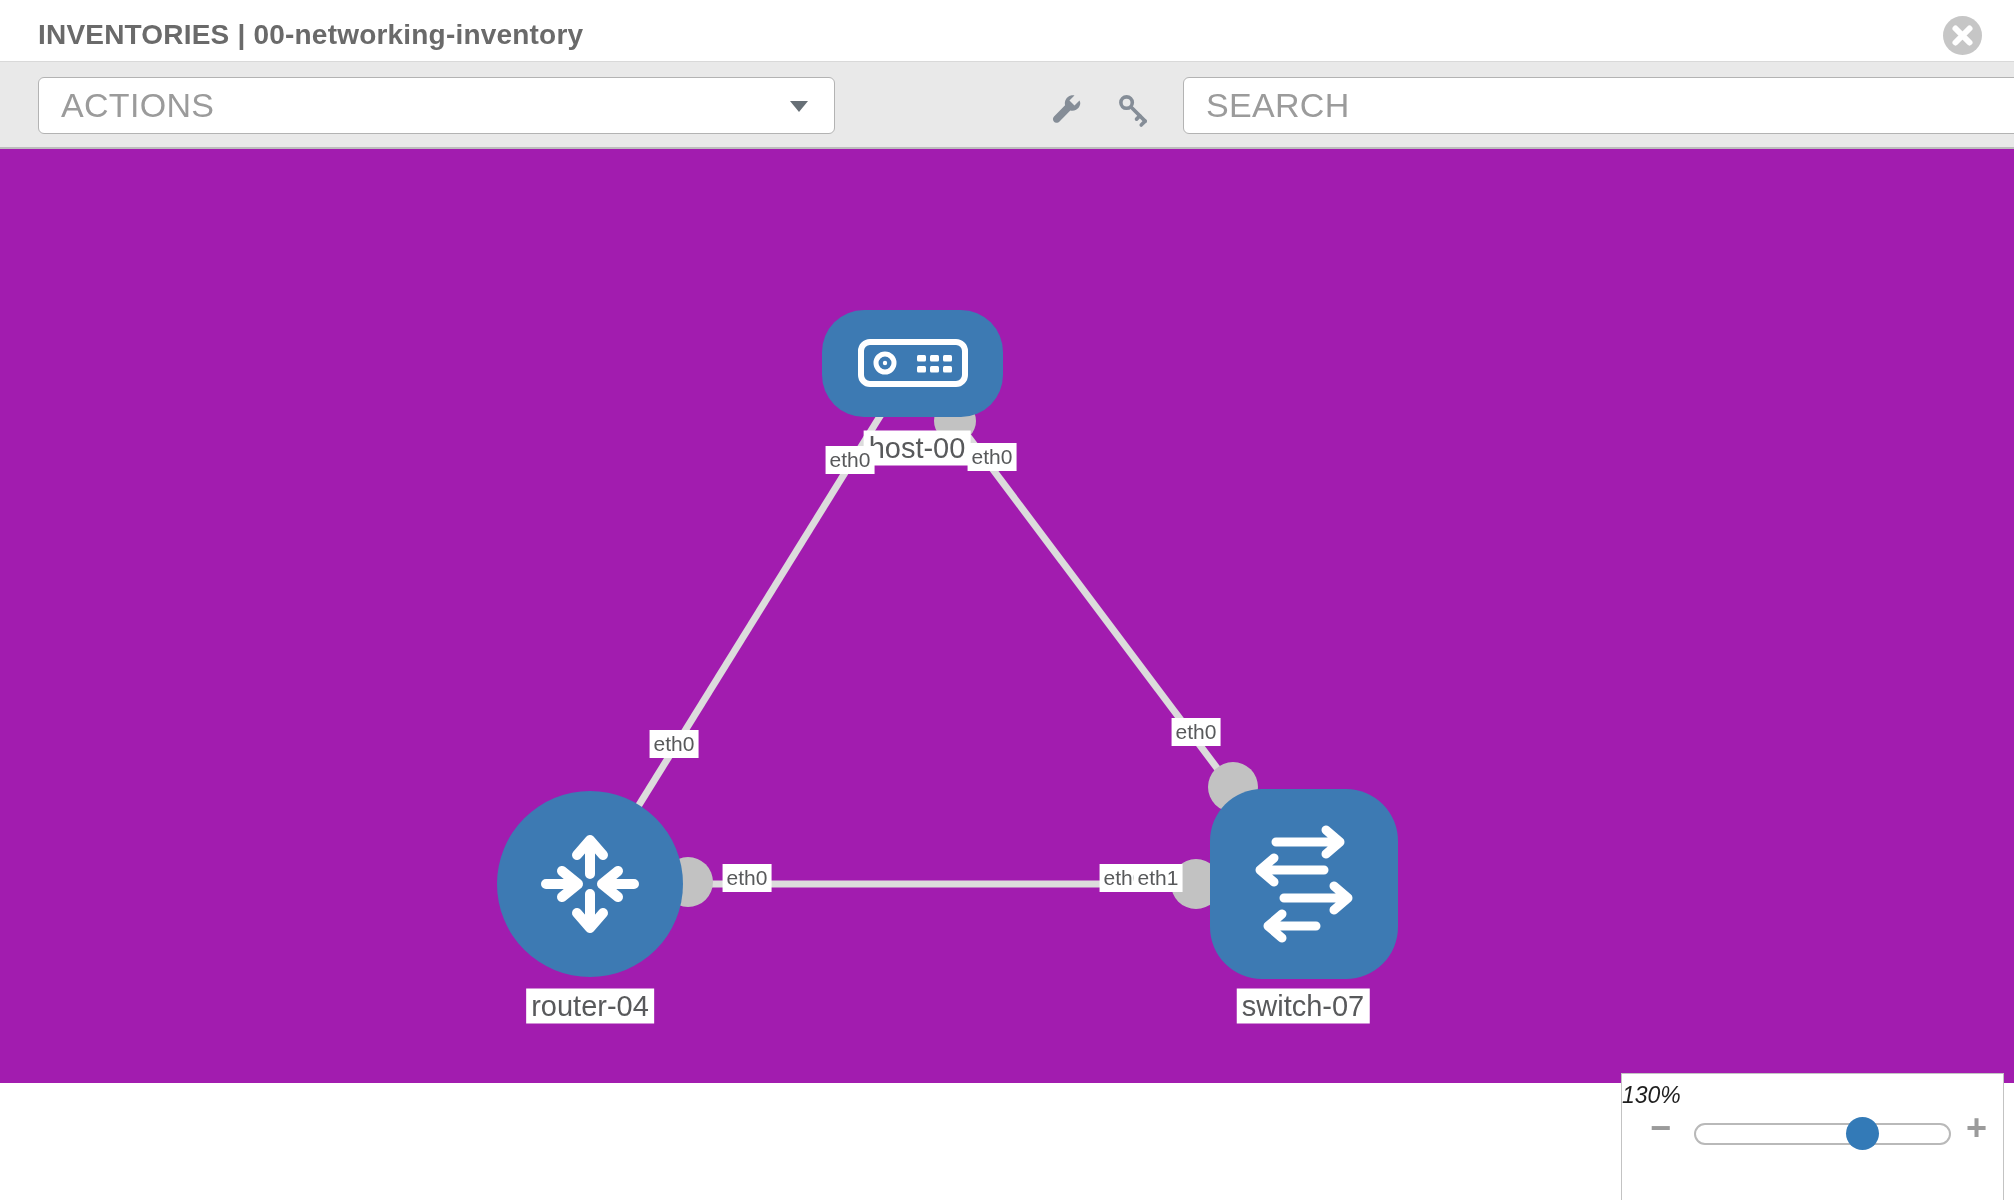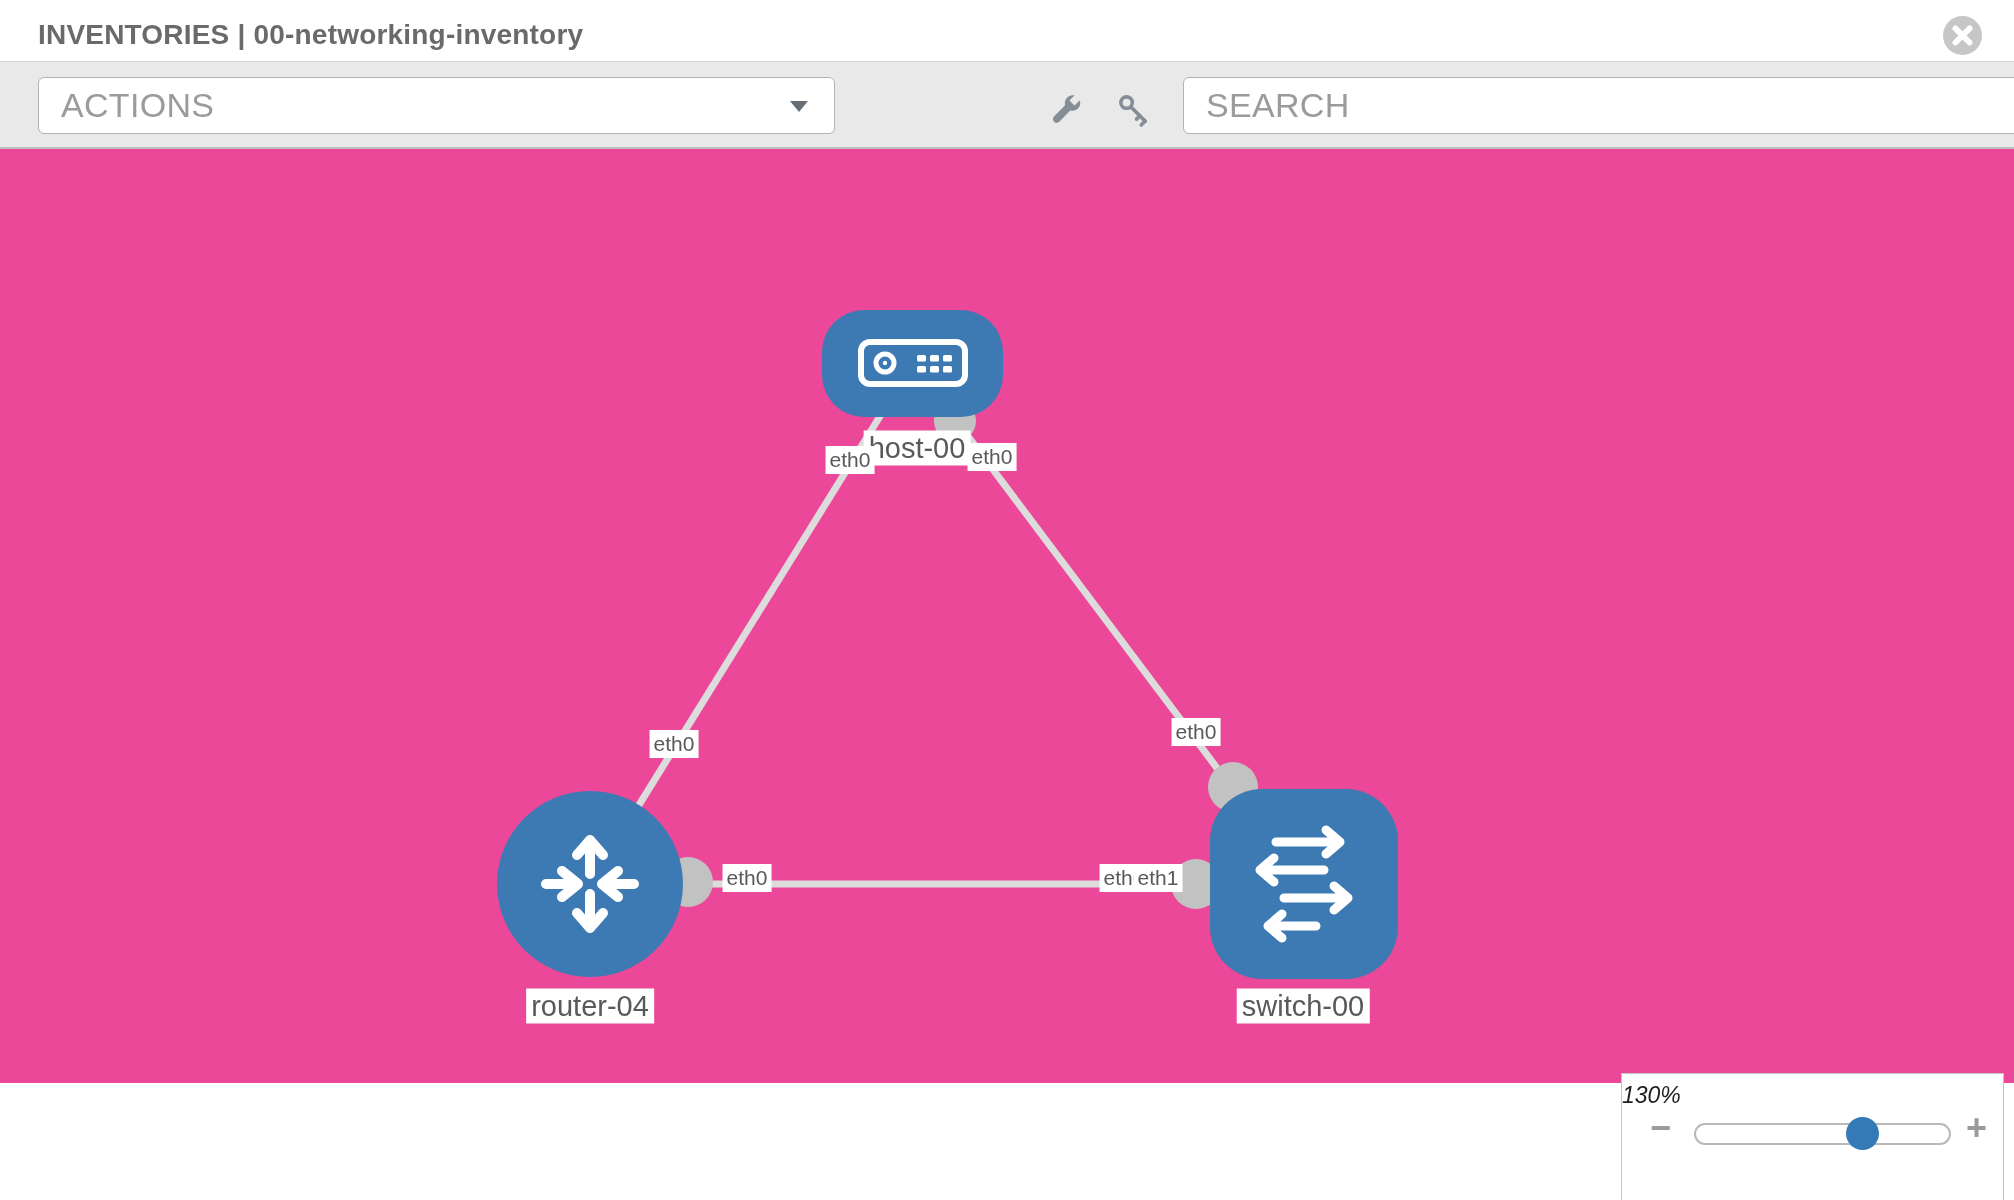--- a/index.html
+++ b/index.html
@@ -22,21 +22,21 @@
   .select-box .ph { position:absolute; left:22px; top:0; line-height:55px;
                     font-size:34px; color:#9b9b9b; letter-spacing:.3px; }
   .caret { position:absolute; right:26px; top:23px; width:0; height:0;
            border-left:9px solid transparent; border-right:9px solid transparent;
            border-top:11px solid #676f76; }
   .actions-box { left:38px; width:797px; }
   .search-box  { left:1183px; width:879px;text-decoration:underline; }
   .tool-icon { position:absolute; top:30px; cursor:pointer; }
 
   
-  .canvas { position:relative; width:2014px; height:934px; background:#ec4899; }
+  .canvas { position:relative; width:2014px; height:934px; background:#a21caf; }
   .canvas svg.graph { position:absolute; left:0; top:0; }
 
   .lbl { position:absolute; transform:translate(-50%,-50%); background:#fff;
          color:#58595b; white-space:nowrap; }
   .node-lbl { font-size:29px; padding:1px 5px; }
   .if-lbl   { font-size:21px; padding:2px 4px; }
 
   
   .zoom-panel { position:absolute; left:1621px; top:1081px; width:383px; height:130px;
                 background:#fff; border:1px solid #c3c3c3; }
@@ -139,21 +139,21 @@
         <path d="M-28 -42 L34 -42 M22 -54 L36 -42 L22 -30"></path>
         <path d="M20 -14 L-42 -14 M-30 -26 L-44 -14 L-30 -2"></path>
         <path d="M-20 14 L42 14 M30 2 L44 14 L30 26"></path>
         <path d="M12 42 L-34 42 M-22 30 L-36 42 L-22 54"></path>
       </g>
     </g>
   </svg>
 
   <div class="lbl node-lbl" style="left:917px; top:299px;">host-00</div>
   <div class="lbl node-lbl" style="left:590px; top:857px;">router-04</div>
-  <div class="lbl node-lbl" style="left:1303px; top:857px;">switch-00</div>
+  <div class="lbl node-lbl" style="left:1303px; top:857px;">switch-07</div>
 
   <div class="lbl if-lbl" style="left:850px;  top:311px;">eth0</div>
   <div class="lbl if-lbl" style="left:992px;  top:308px;">eth0</div>
   <div class="lbl if-lbl" style="left:674px;  top:595px;">eth0</div>
   <div class="lbl if-lbl" style="left:747px;  top:729px;">eth0</div>
   <div class="lbl if-lbl" style="left:1196px; top:583px;">eth0</div>
   <div class="lbl if-lbl" style="left:1124px; top:729px;">eth0</div>
   <div class="lbl if-lbl" style="left:1146px; top:729px;margin-left:12px;">eth1</div>
 
   <div class="zoom-panel" style="top:924px;">

